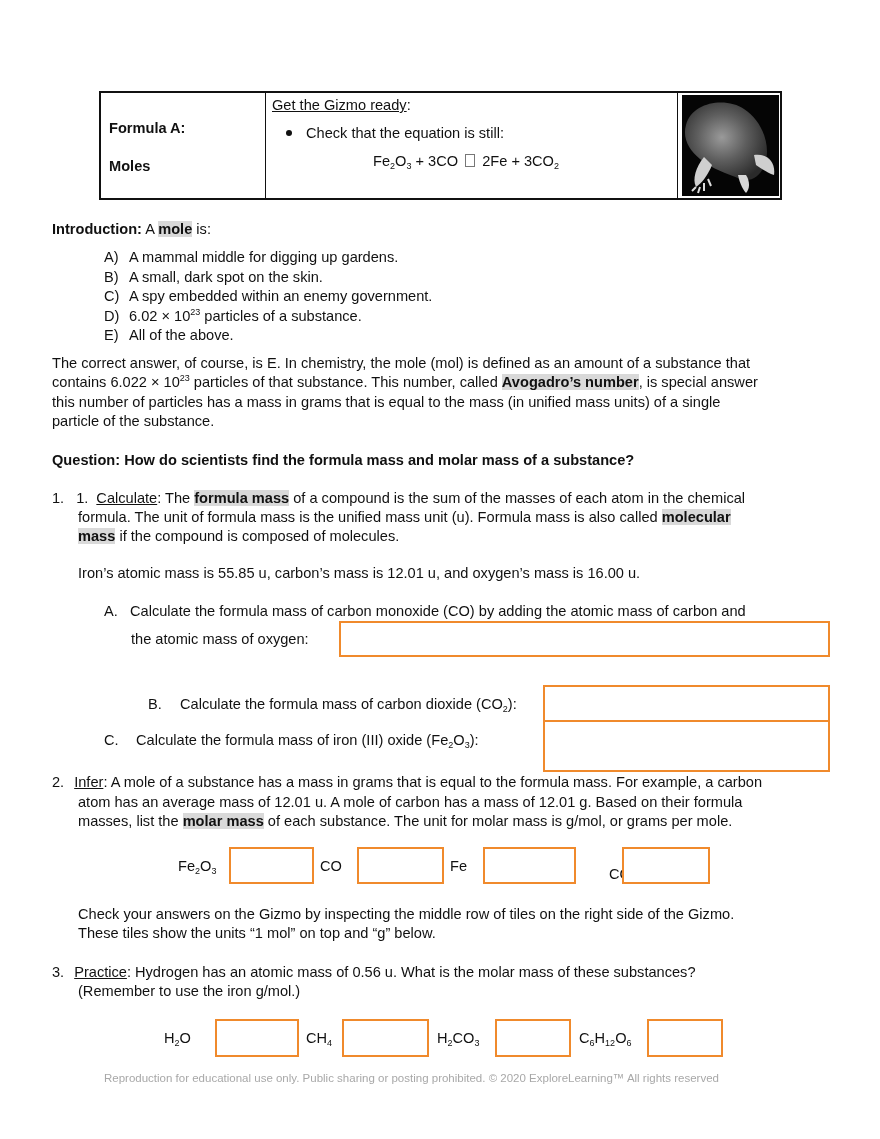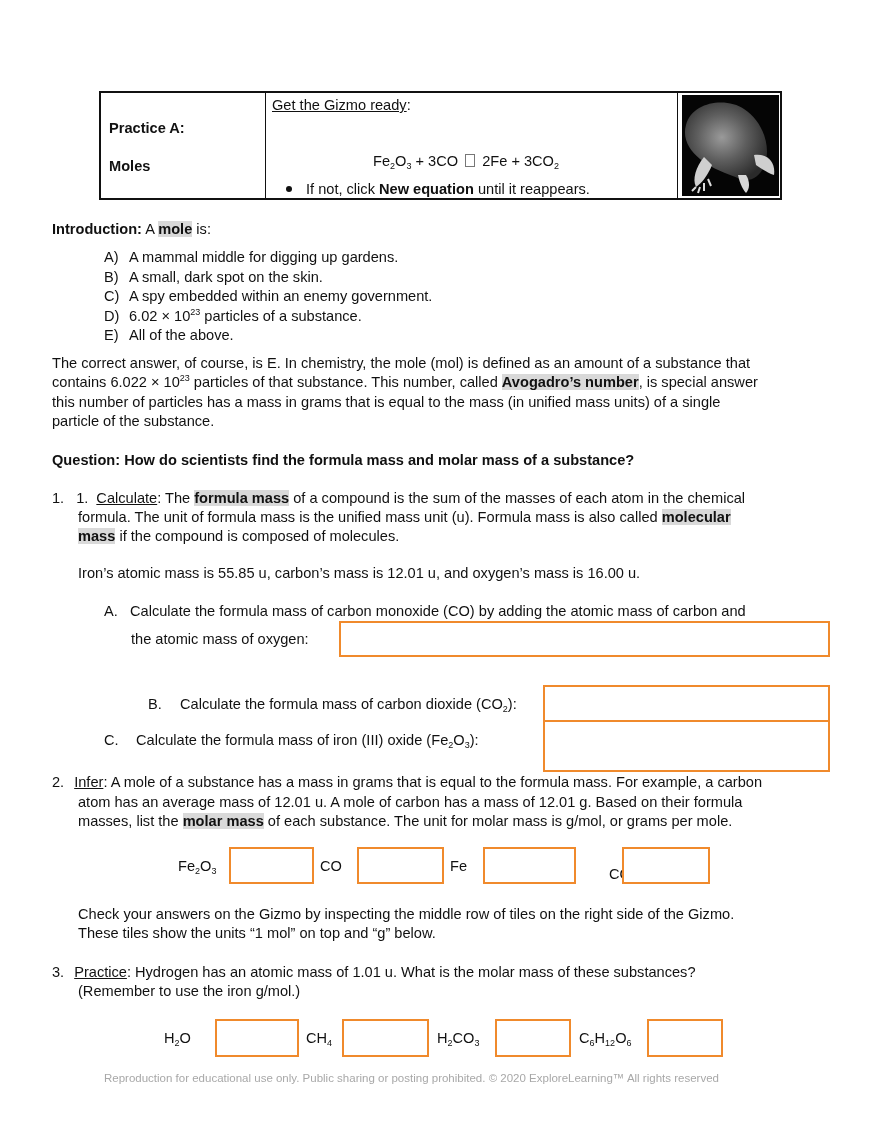--- a/index.html
+++ b/index.html
@@ -21,27 +21,27 @@
   .mole-img { position:absolute; left:3px; top:2px; width:97px; height:101px; background:#050505; overflow:hidden; }
   .bullet { display:inline-block; width:6px; height:6px; border-radius:50%; background:#111; margin-right:14px; vertical-align:2px; }
   .missing-glyph { display:inline-block; width:8px; height:11px; border:1px solid #777; vertical-align:-1px; margin:0 3px; }
   .footer { position:absolute; left:104px; top:1072px; font-size:11.5px; color:#a8a8a8; white-space:nowrap;text-align:center; }
 </style>
 </head>
 <body>
 
 <div class="tbl">
   <div class="c1">
-    <div class="line" style="left:8px;top:26px;font-weight:bold;">Practice A:</div>
+    <div class="line" style="left:8px;top:26px;font-weight:bold;">Formula A:</div>
     <div class="line" style="left:8px;top:64px;font-weight:bold;">Moles</div>
   </div>
   <div class="c2">
     <div class="line" style="left:6px;top:3px;"><u>Get the Gizmo ready</u><span>:</span></div>
+    <div class="line" style="left:20px;top:31px;"><span class="bullet"></span><span>Check that the equation is still:</span></div>
     <div class="line" style="left:107px;top:59px;"><span>Fe</span><sub>2</sub><span>O</span><sub>3</sub><span> + 3CO </span><span class="missing-glyph"></span><span> 2Fe + 3CO</span><sub>2</sub></div>
-    <div class="line" style="left:20px;top:87px;"><span class="bullet"></span><span>If not, click </span><b>New equation</b><span> until it reappears.</span></div>
   </div>
   <div class="c3">
     <div class="mole-img">
       <svg width="97" height="101" viewBox="0 0 97 101">
         <defs>
           <radialGradient id="fur" cx="45%" cy="45%" r="60%">
             <stop offset="0%" stop-color="#9a9a9a"></stop>
             <stop offset="50%" stop-color="#5e5e5e"></stop>
             <stop offset="100%" stop-color="#2a2a2a"></stop>
           </radialGradient>
@@ -104,21 +104,21 @@
   <div class="line" style="left:450px;top:857px;">Fe</div>
   <div class="box" style="left:483px;top:847px;width:93px;height:37px;"></div>
   <div class="line" style="left:609px;top:857px;margin-top:8px;">CO<sub>2</sub></div>
   <div class="box" style="left:622px;top:847px;width:88px;height:37px;"></div>
 
   <div class="line" style="left:78px;top:905px;">Check your answers on the Gizmo by inspecting the middle row of tiles on the right side of the Gizmo.</div>
   <div class="line" style="left:78px;top:924px;">These tiles show the units “1 mol” on top and “g” below.</div>
 </div>
 
 <div>
-  <div class="line" style="left:52px;top:963px;"><span>3.</span><span style="display:inline-block;width:10px;"></span><u>Practice</u><span>: Hydrogen has an atomic mass of 1.01 u. What is the molar mass of these substances?</span></div>
+  <div class="line" style="left:52px;top:963px;"><span>3.</span><span style="display:inline-block;width:10px;"></span><u>Practice</u><span>: Hydrogen has an atomic mass of 0.56 u. What is the molar mass of these substances?</span></div>
   <div class="line" style="left:78px;top:982px;">(Remember to use the iron g/mol.)</div>
 
   <div class="line" style="left:164px;top:1029px;">H<sub>2</sub>O</div>
   <div class="box" style="left:215px;top:1019px;width:84px;height:38px;"></div>
   <div class="line" style="left:306px;top:1029px;">CH<sub>4</sub></div>
   <div class="box" style="left:342px;top:1019px;width:87px;height:38px;"></div>
   <div class="line" style="left:437px;top:1029px;">H<sub>2</sub>CO<sub>3</sub></div>
   <div class="box" style="left:495px;top:1019px;width:76px;height:38px;"></div>
   <div class="line" style="left:579px;top:1029px;">C<sub>6</sub>H<sub>12</sub>O<sub>6</sub></div>
   <div class="box" style="left:647px;top:1019px;width:76px;height:38px;"></div>

